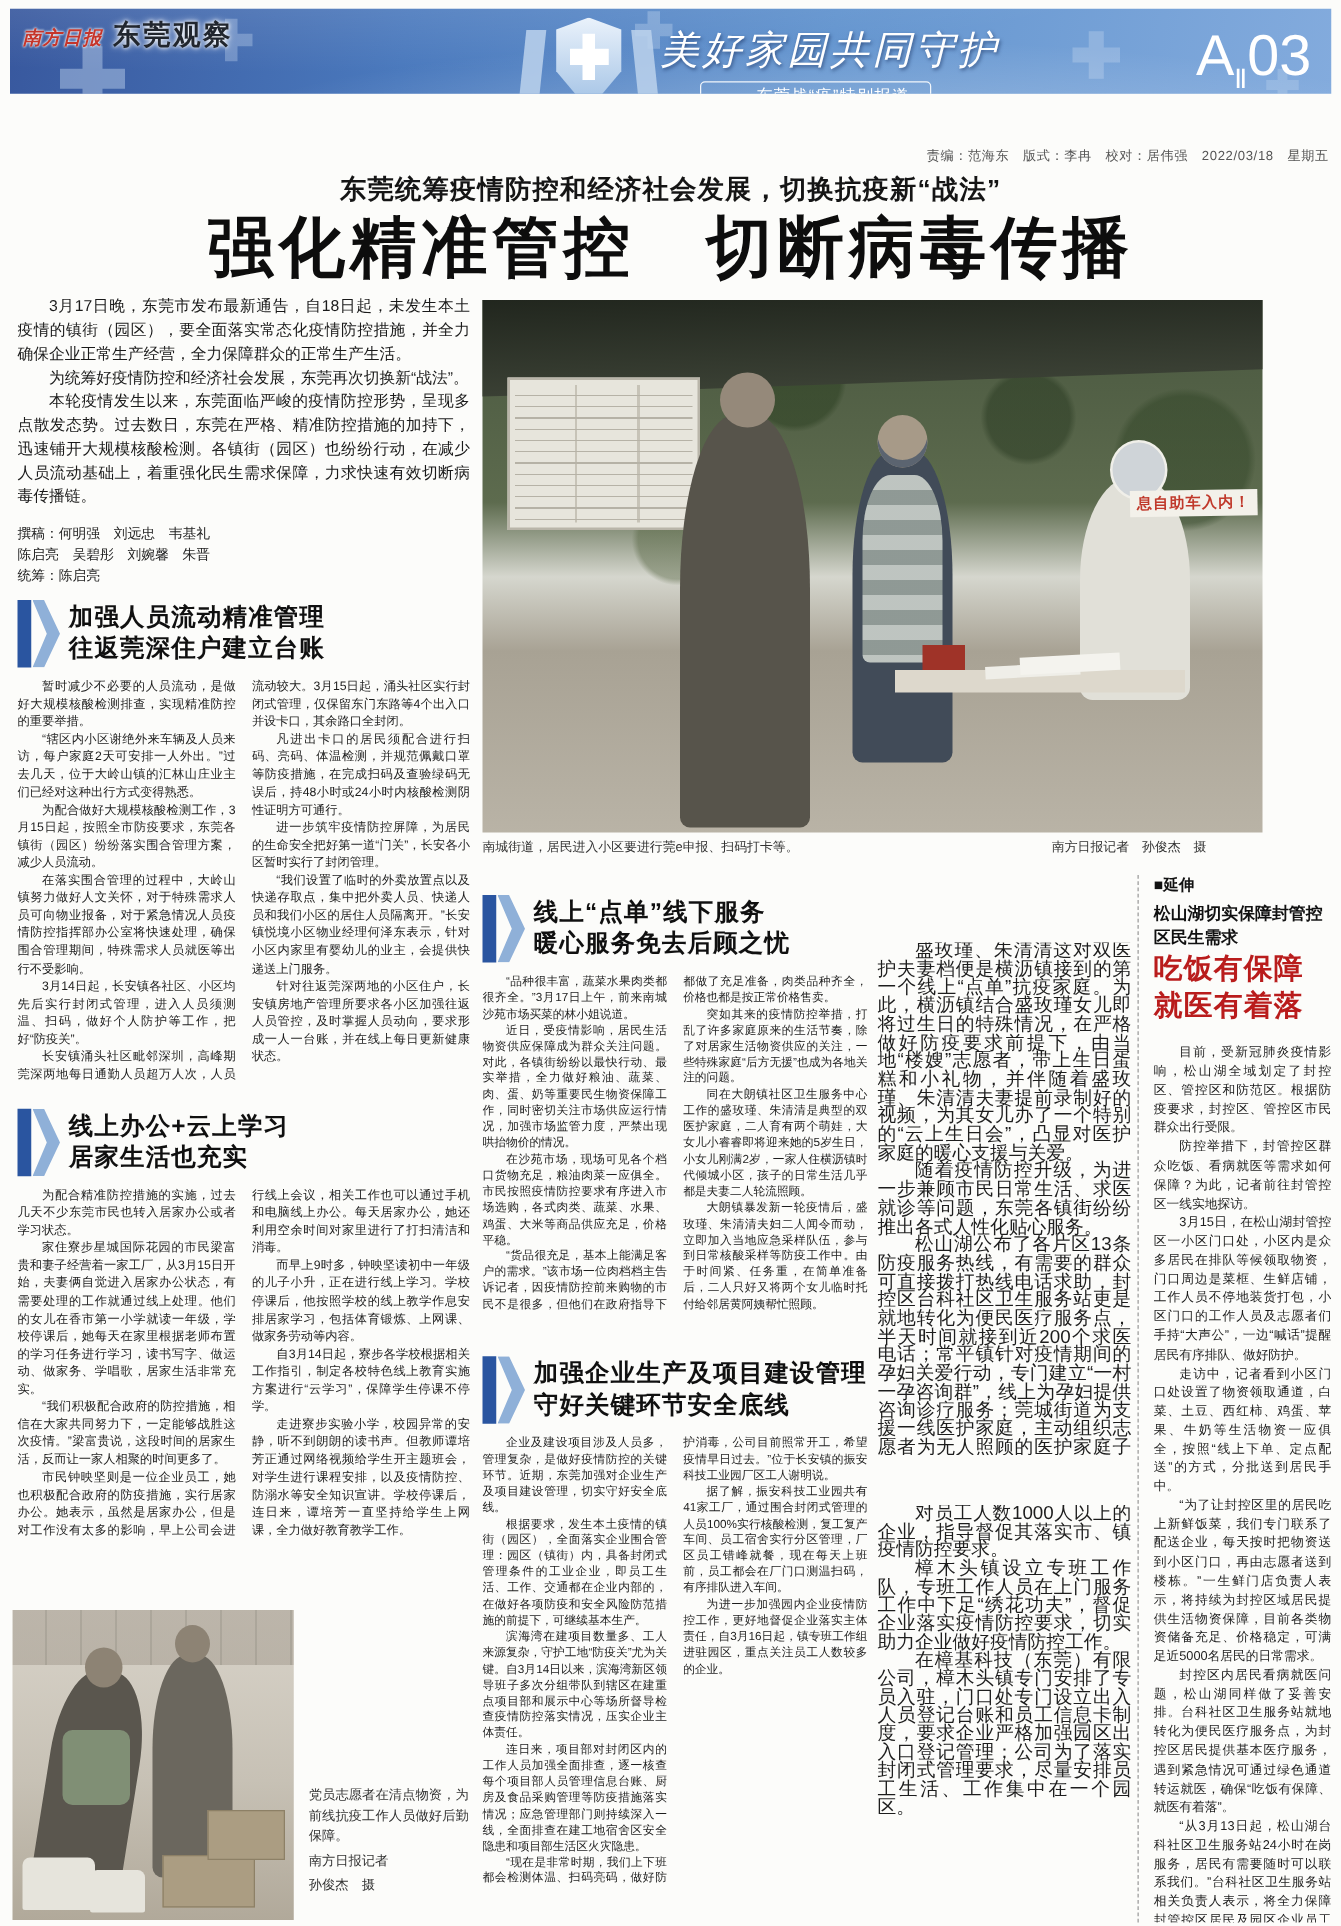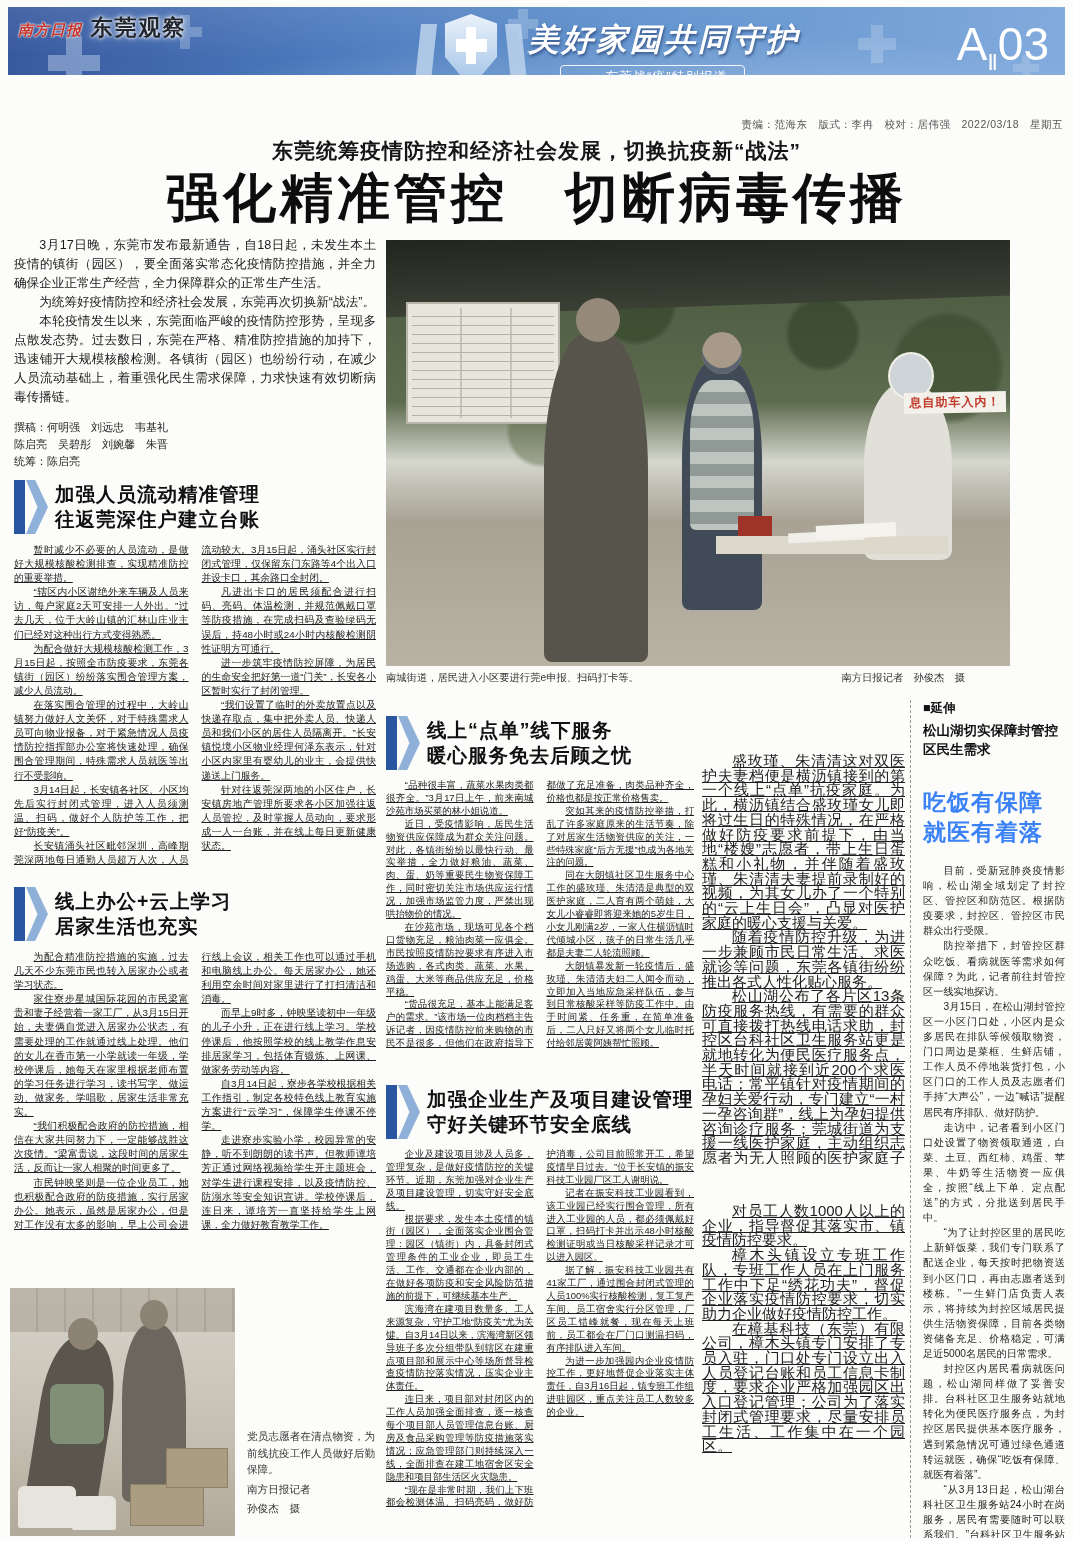--- a/index.html
+++ b/index.html
@@ -25,38 +25,38 @@
   .ribbon.l{left:2px;transform:skew(-6deg);}
   .ribbon.r{right:2px;transform:skew(6deg);}
   .shield{position:absolute;left:24px;top:2px;width:62px;height:74px;
     background:linear-gradient(180deg,#eaf2fb,#9fc0e4);
     clip-path:polygon(50% 0,92% 13%,92% 58%,50% 100%,8% 58%,8% 13%);}
   .shield .sv{position:absolute;left:42%;top:18%;width:16%;height:50%;background:#fff;}
   .shield .sh{position:absolute;top:34%;left:25%;height:17%;width:50%;background:#fff;}
   .skyline{position:absolute;left:430px;top:70px;width:150px;height:22px;opacity:.75;z-index:2;
     background:repeating-linear-gradient(90deg,rgba(255,255,255,.85) 0 5px,transparent 5px 9px,
       rgba(255,255,255,.6) 9px 16px,transparent 16px 21px);}
-  .banner-title{position:absolute;left:520px;top:12px;z-index:3;font-size:31px;font-weight:700;
+  .banner-title{position:absolute;left:520px;top:12px;z-index:3;font-size:31px;font-weight:400;
     font-style:italic;color:#fff;letter-spacing:3px;text-shadow:1px 2px 3px rgba(15,35,80,.55);}
   .banner-sub{position:absolute;left:552px;top:58px;z-index:3;border:1px solid rgba(255,255,255,.9);
     border-radius:4px;padding:2px 16px;color:#fff;font-size:13px;letter-spacing:1px;}
   .page-no{position:absolute;right:16px;top:14px;z-index:3;color:#fff;font-size:46px;line-height:1;}
   .page-no sub{font-size:21px;}
 
   .credits{position:absolute;right:10px;top:118px;font-size:10.5px;color:#555;letter-spacing:.5px;}
 
   
   .kicker{position:absolute;left:0;top:137px;width:100%;text-align:center;
     font-size:21px;font-weight:bold;color:#151515;letter-spacing:1px;}
   .headline{position:absolute;left:0;top:163px;width:100%;text-align:center;margin:0;
     font-size:53px;font-weight:900;color:#0d0d0d;letter-spacing:4px;}
 
   
   .bodytext p{font-size:9.8px;line-height:14.1px;text-align:justify;text-indent:2em;
-    margin:0;color:#1d1d1d;text-decoration:underline;}
+    margin:0;color:#1d1d1d;}
   .cols2{column-count:2;column-gap:13px;column-fill:auto;overflow:hidden;}
   .sec-head{display:flex;align-items:center;gap:7px;margin:10px 0 9px;}
   .sec-icon{position:relative;width:34px;height:54px;flex:none;}
   .sec-icon .bar{position:absolute;left:0;top:0;width:11px;height:100%;background:#2a55a0;}
   .sec-icon .chev{position:absolute;left:12px;top:0;width:22px;height:100%;background:#8fb0d8;
     clip-path:polygon(0 0,42% 0,100% 50%,42% 100%,0 100%,52% 50%);}
   .sec-title div{font-size:19.5px;font-weight:bold;line-height:25px;color:#101010;letter-spacing:1px;}
 
   
   .left-col{position:absolute;left:14px;top:236px;width:362px;}
@@ -103,22 +103,22 @@
   .s4-body{height:372px;}
   .col3a{position:absolute;left:702px;top:754px;width:203px;height:410px;overflow:hidden;}
   .col3b{position:absolute;left:702px;top:1204px;width:203px;height:332px;overflow:hidden;}
   .col3a p,.col3b p{font-size:15px;line-height:14.7px;}
 
   
   .sidebar{position:absolute;left:910px;top:700px;width:155px;height:838px;
     border-left:1px dashed #9a9a9a;padding-left:12px;box-sizing:border-box;overflow:hidden;}
   .sb-tag{font-size:12.5px;font-weight:900;color:#111;}
   .sb-kicker{font-size:13.5px;font-weight:bold;line-height:19px;margin:4px 0 0;color:#111;}
-  .sb-title{font-size:23px;font-weight:900;line-height:30px;letter-spacing:1px;color:#3b82f6;
-    margin-bottom:16px;margin-top:28px;}
+  .sb-title{font-size:23px;font-weight:900;line-height:30px;letter-spacing:1px;color:#b91c1c;
+    margin-bottom:16px;}
   .sb-body p{font-size:10.2px;line-height:15.1px;text-align:justify;text-indent:2em;margin:0;color:#1d1d1d;}
 
   
   .photo-bottom{position:absolute;left:10px;top:1288px;width:225px;height:248px;overflow:hidden;
     background:linear-gradient(180deg,#d8d3c9 0%,#c7c1b5 55%,#b1a99a 100%);}
   .pb-shelf{position:absolute;left:0;top:0;width:100%;height:44px;
     background:repeating-linear-gradient(90deg,#a9a195 0 26px,#8f897d 26px 28px);opacity:.6;}
   .pb-box{position:absolute;background:#ab9d82;border:1px solid #8d8066;}
   .pb-sack{position:absolute;background:#e6e4dc;border-radius:6px 6px 2px 2px;}
   .photo-bottom-cap{position:absolute;left:247px;top:1428px;width:128px;}
@@ -284,21 +284,20 @@
         <div>加强企业生产及项目建设管理</div>
         <div>守好关键环节安全底线</div>
       </div>
     </div>
     <div class="bodytext cols2 s4-body">
         <p>企业及建设项目涉及人员多，管理复杂，是做好疫情防控的关键环节。近期，东莞加强对企业生产及项目建设管理，切实守好安全底线。</p>
         <p>根据要求，发生本土疫情的镇街（园区），全面落实企业围合管理：园区（镇街）内，具备封闭式管理条件的工业企业，即员工生活、工作、交通都在企业内部的，在做好各项防疫和安全风险防范措施的前提下，可继续基本生产。</p>
         <p>滨海湾在建项目数量多、工人来源复杂，守护工地“防疫关”尤为关键。自3月14日以来，滨海湾新区领导班子多次分组带队到辖区在建重点项目部和展示中心等场所督导检查疫情防控落实情况，压实企业主体责任。</p>
         <p>连日来，项目部对封闭区内的工作人员加强全面排查，逐一核查每个项目部人员管理信息台账、厨房及食品采购管理等防疫措施落实情况；应急管理部门则持续深入一线，全面排查在建工地宿舍区安全隐患和项目部生活区火灾隐患。</p>
         <p>“现在是非常时期，我们上下班都会检测体温、扫码亮码，做好防护消毒，公司目前照常开工，希望疫情早日过去。”位于长安镇的振安科技工业园厂区工人谢明说。</p>
-        <p>记者在振安科技工业园看到，该工业园已经实行围合管理，所有进入工业园的人员，都必须佩戴好口罩，扫码打卡并出示48小时核酸检测证明或当日核酸采样记录才可以进入园区。</p>
         <p>据了解，振安科技工业园共有41家工厂，通过围合封闭式管理的人员100%实行核酸检测，复工复产车间、员工宿舍实行分区管理，厂区员工错峰就餐，现在每天上班前，员工都会在厂门口测温扫码，有序排队进入车间。</p>
         <p>为进一步加强园内企业疫情防控工作，更好地督促企业落实主体责任，自3月16日起，镇专班工作组进驻园区，重点关注员工人数较多的企业。</p>
       </div>
   </div>
 
   <div class="bodytext col3a">
       <p>盛玫瑾、朱清清这对双医护夫妻档便是横沥镇接到的第一个线上“点单”抗疫家庭。为此，横沥镇结合盛玫瑾女儿即将过生日的特殊情况，在严格做好防疫要求前提下，由当地“楼嫂”志愿者，带上生日蛋糕和小礼物，并伴随着盛玫瑾、朱清清夫妻提前录制好的视频，为其女儿办了一个特别的“云上生日会”，凸显对医护家庭的暖心支援与关爱。</p>
       <p>随着疫情防控升级，为进一步兼顾市民日常生活、求医就诊等问题，东莞各镇街纷纷推出各式人性化贴心服务。</p>
       <p>松山湖公布了各片区13条防疫服务热线，有需要的群众可直接拨打热线电话求助，封控区台科社区卫生服务站更是就地转化为便民医疗服务点，半天时间就接到近200个求医电话；常平镇针对疫情期间的孕妇关爱行动，专门建立“一村一孕咨询群”，线上为孕妇提供咨询诊疗服务；莞城街道为支援一线医护家庭，主动组织志愿者为无人照顾的医护家庭子女提供帮忙照顾、送餐服务……</p>
       <p>在从严从紧开展疫情防控工作的同时，东莞各镇用心、贴心的保供应、稳民生举措，成为这场无声战疫中的另一股暖流。</p>

